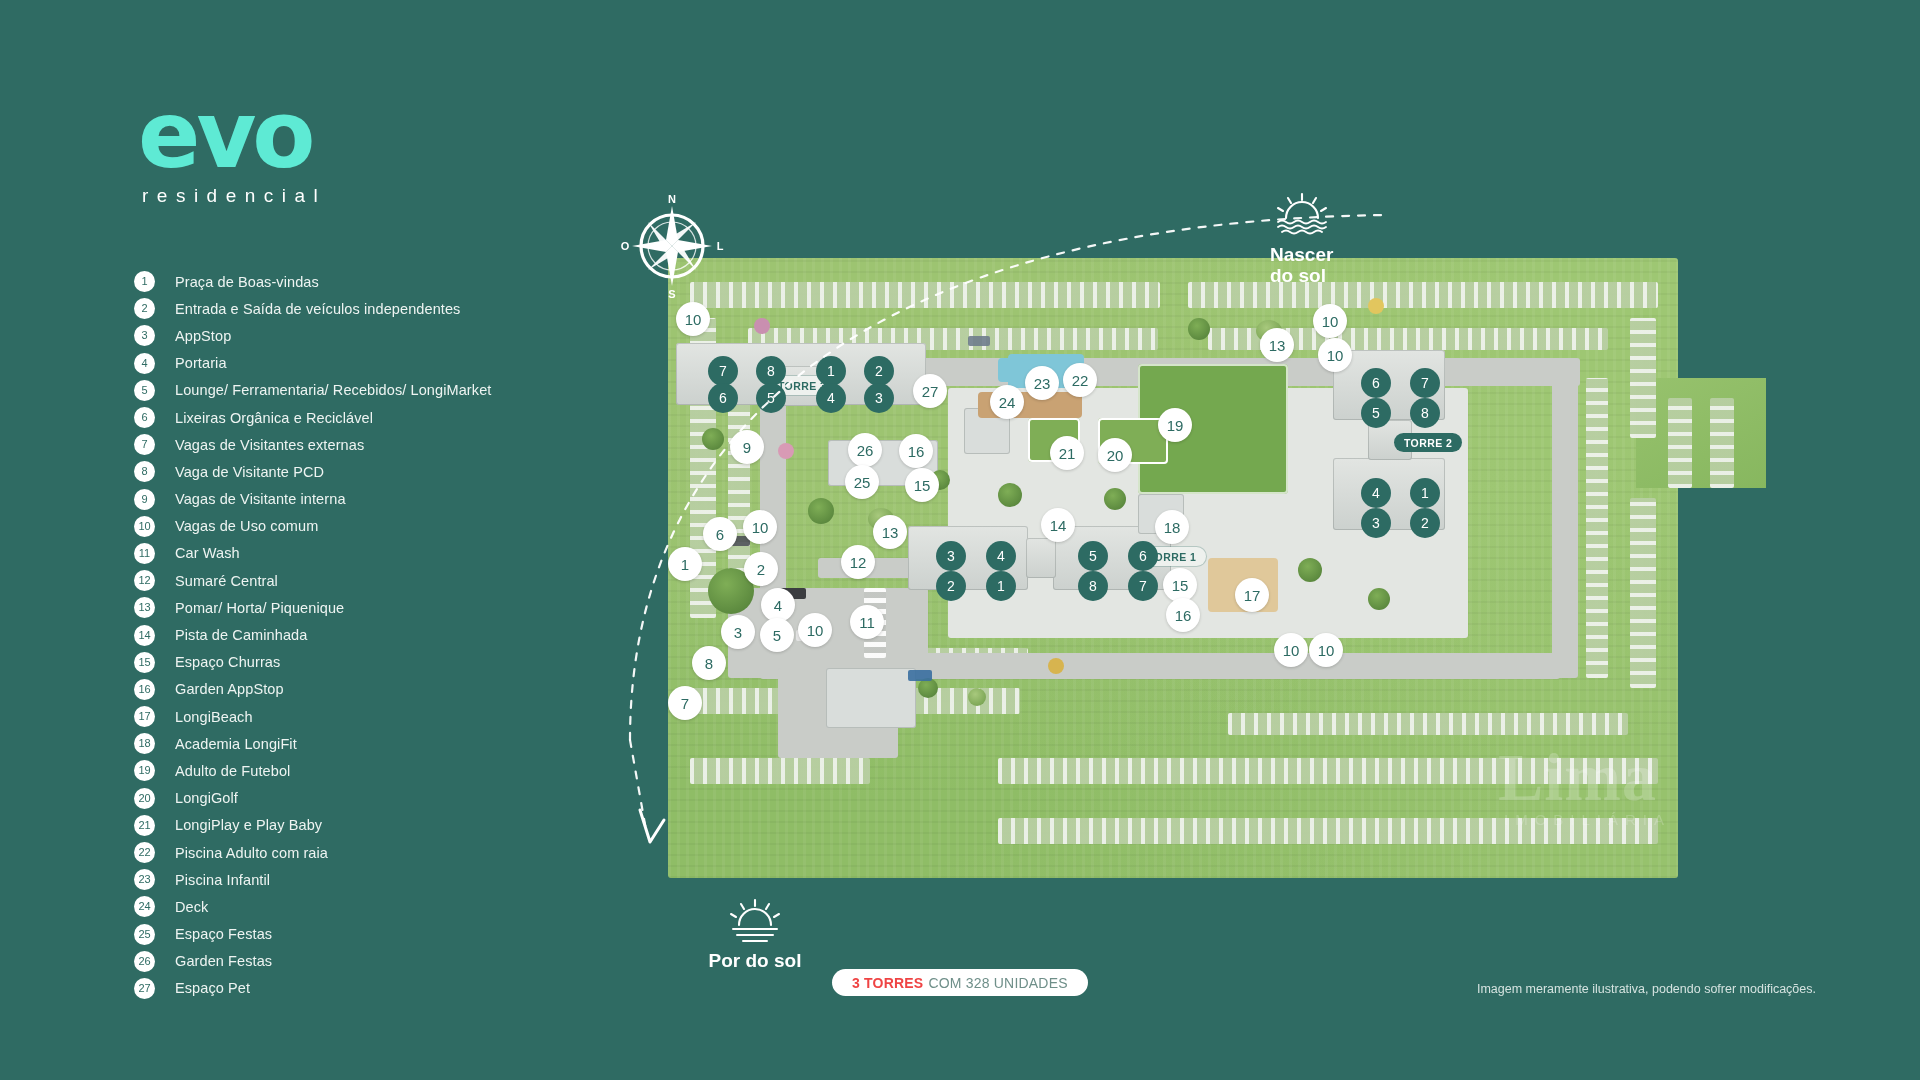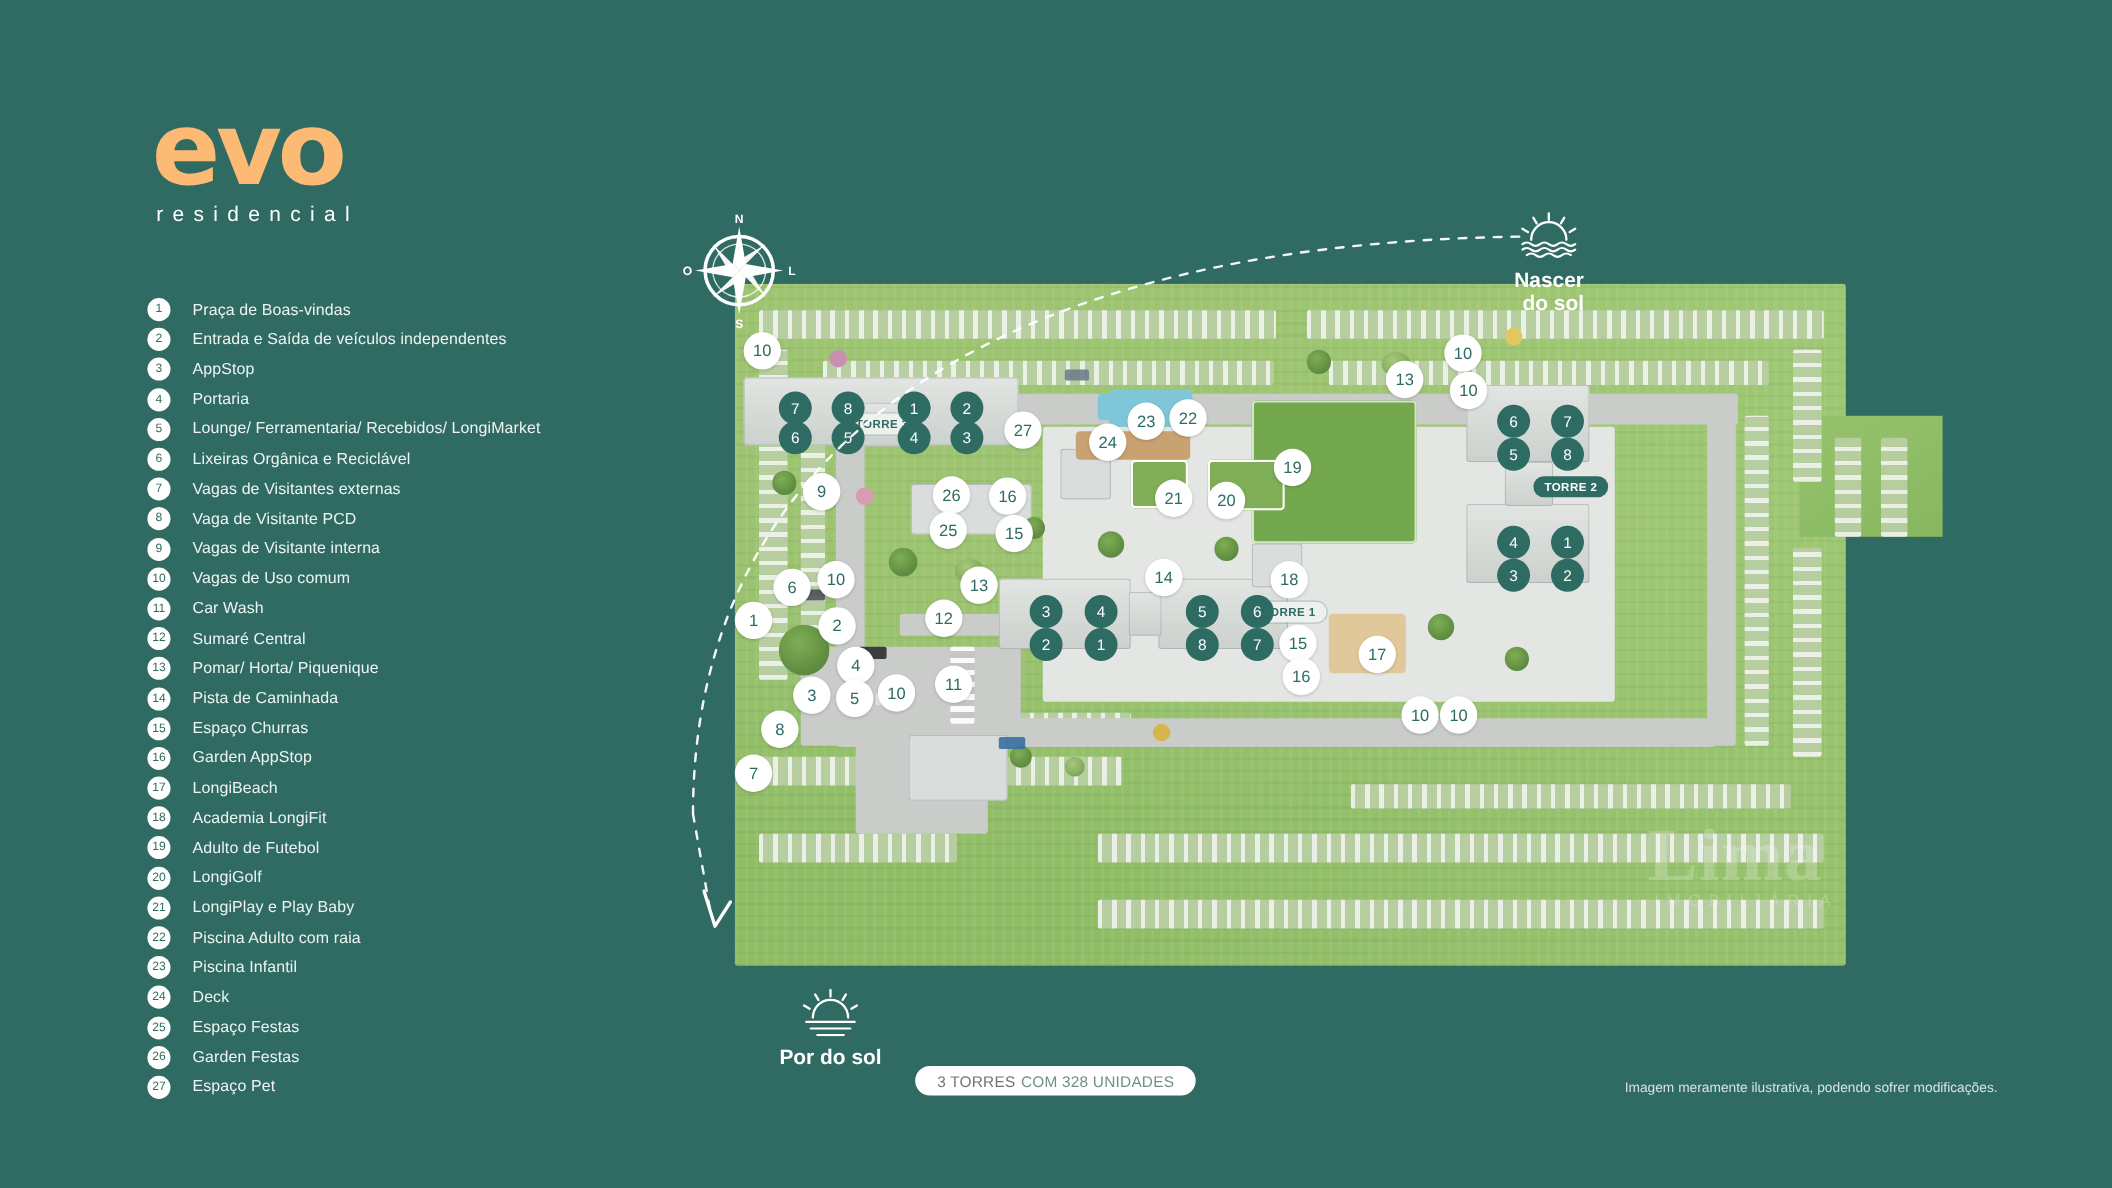--- a/index.html
+++ b/index.html
@@ -10,21 +10,21 @@
     font-family:"Liberation Sans","DejaVu Sans",sans-serif;
     color:#ffffff;
     position:relative;
   }
   .stage{position:absolute;inset:0;width:1920px;height:1080px}
 
   
   .logo{position:absolute;left:138px;top:98px;width:280px}
   .logo-word{
     font-size:92px;line-height:.82;font-weight:700;letter-spacing:-4px;
-    color:#fdba74;font-family:"DejaVu Sans","Liberation Sans",sans-serif;
+    color:#5eead4;font-family:"DejaVu Sans","Liberation Sans",sans-serif;
   }
   .logo-sub{
     margin-top:12px;font-size:19px;letter-spacing:8.5px;color:#fff;
     font-weight:400;padding-left:4px;
   }
 
   
   .headline{
     position:absolute;right:590px;top:100px;
     font-size:40px;font-weight:400;color:#fff;white-space:nowrap;
@@ -123,36 +123,36 @@
     font-size:10.5px;font-weight:700;letter-spacing:.4px;white-space:nowrap;
   }
   .torre.on-light{background:#eef1ee;color:#2d6b63;
     box-shadow:0 0 0 1px rgba(45,107,99,.25)}
   .torre.on-teal{background:#2d6b63;color:#fff}
 
   
   .compass{position:absolute;left:620px;top:190px;width:105px;height:110px}
 
   
-  .sunrise{position:absolute;left:1320px;top:192px;text-align:right;width:120px}
+  .sunrise{position:absolute;left:1270px;top:192px;text-align:left;width:120px}
   .sunset{position:absolute;left:690px;top:898px;text-align:center;width:130px}
   .sun-txt{font-size:19px;font-weight:700;line-height:1.12;margin-top:4px;color:#fff}
 
   
   .arc{position:absolute;left:620px;top:180px;width:820px;height:760px;
        pointer-events:none}
 
   
   .banner{
     position:absolute;left:832px;top:969px;height:27px;padding:0 20px;
     background:#fff;border-radius:14px;
     display:flex;align-items:center;justify-content:center;
     font-size:14px;letter-spacing:.2px;white-space:nowrap;
   }
-  .banner b{font-weight:400;color:#737373;margin-right:5px}
+  .banner b{font-weight:700;color:#ef4444;margin-right:5px}
   .banner span{font-weight:400;color:#6f8f89}
 
   .disclaimer{
     position:absolute;right:104px;top:982px;
     font-size:12.5px;color:#d5e3e0;font-weight:400;white-space:nowrap;
   }
 
   
   .wm{
     position:absolute;left:830px;top:480px;width:520px;

